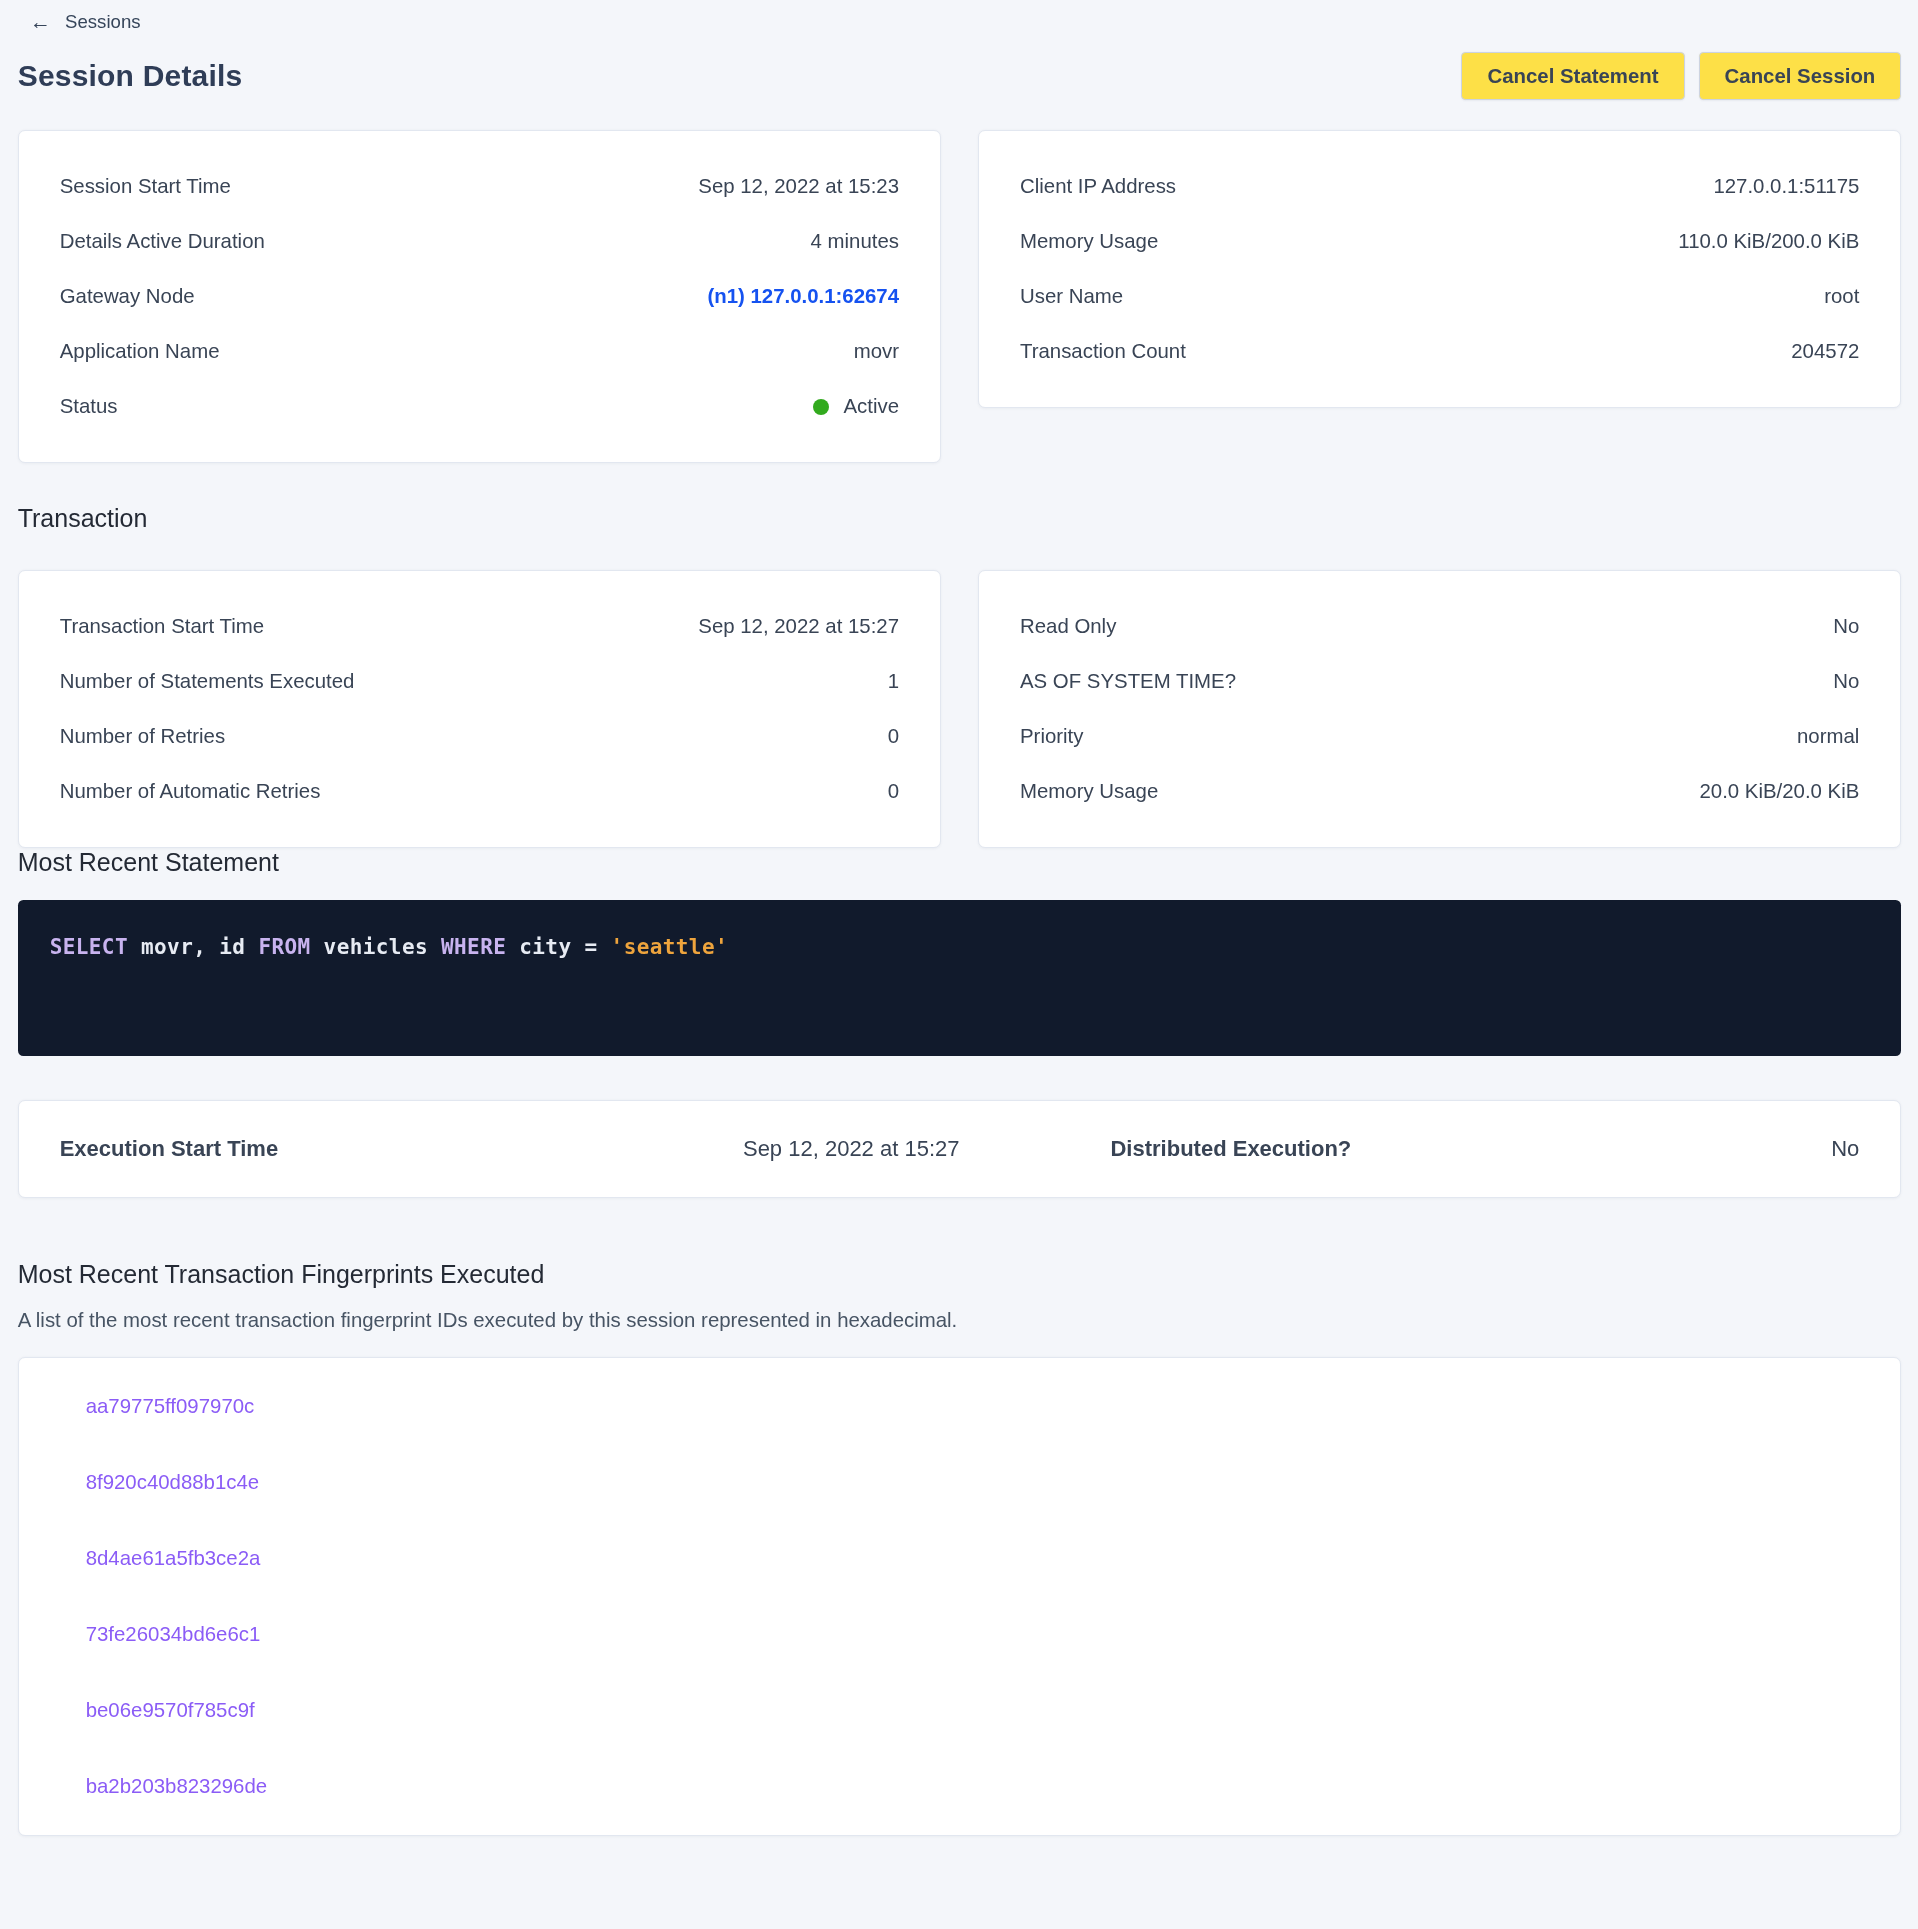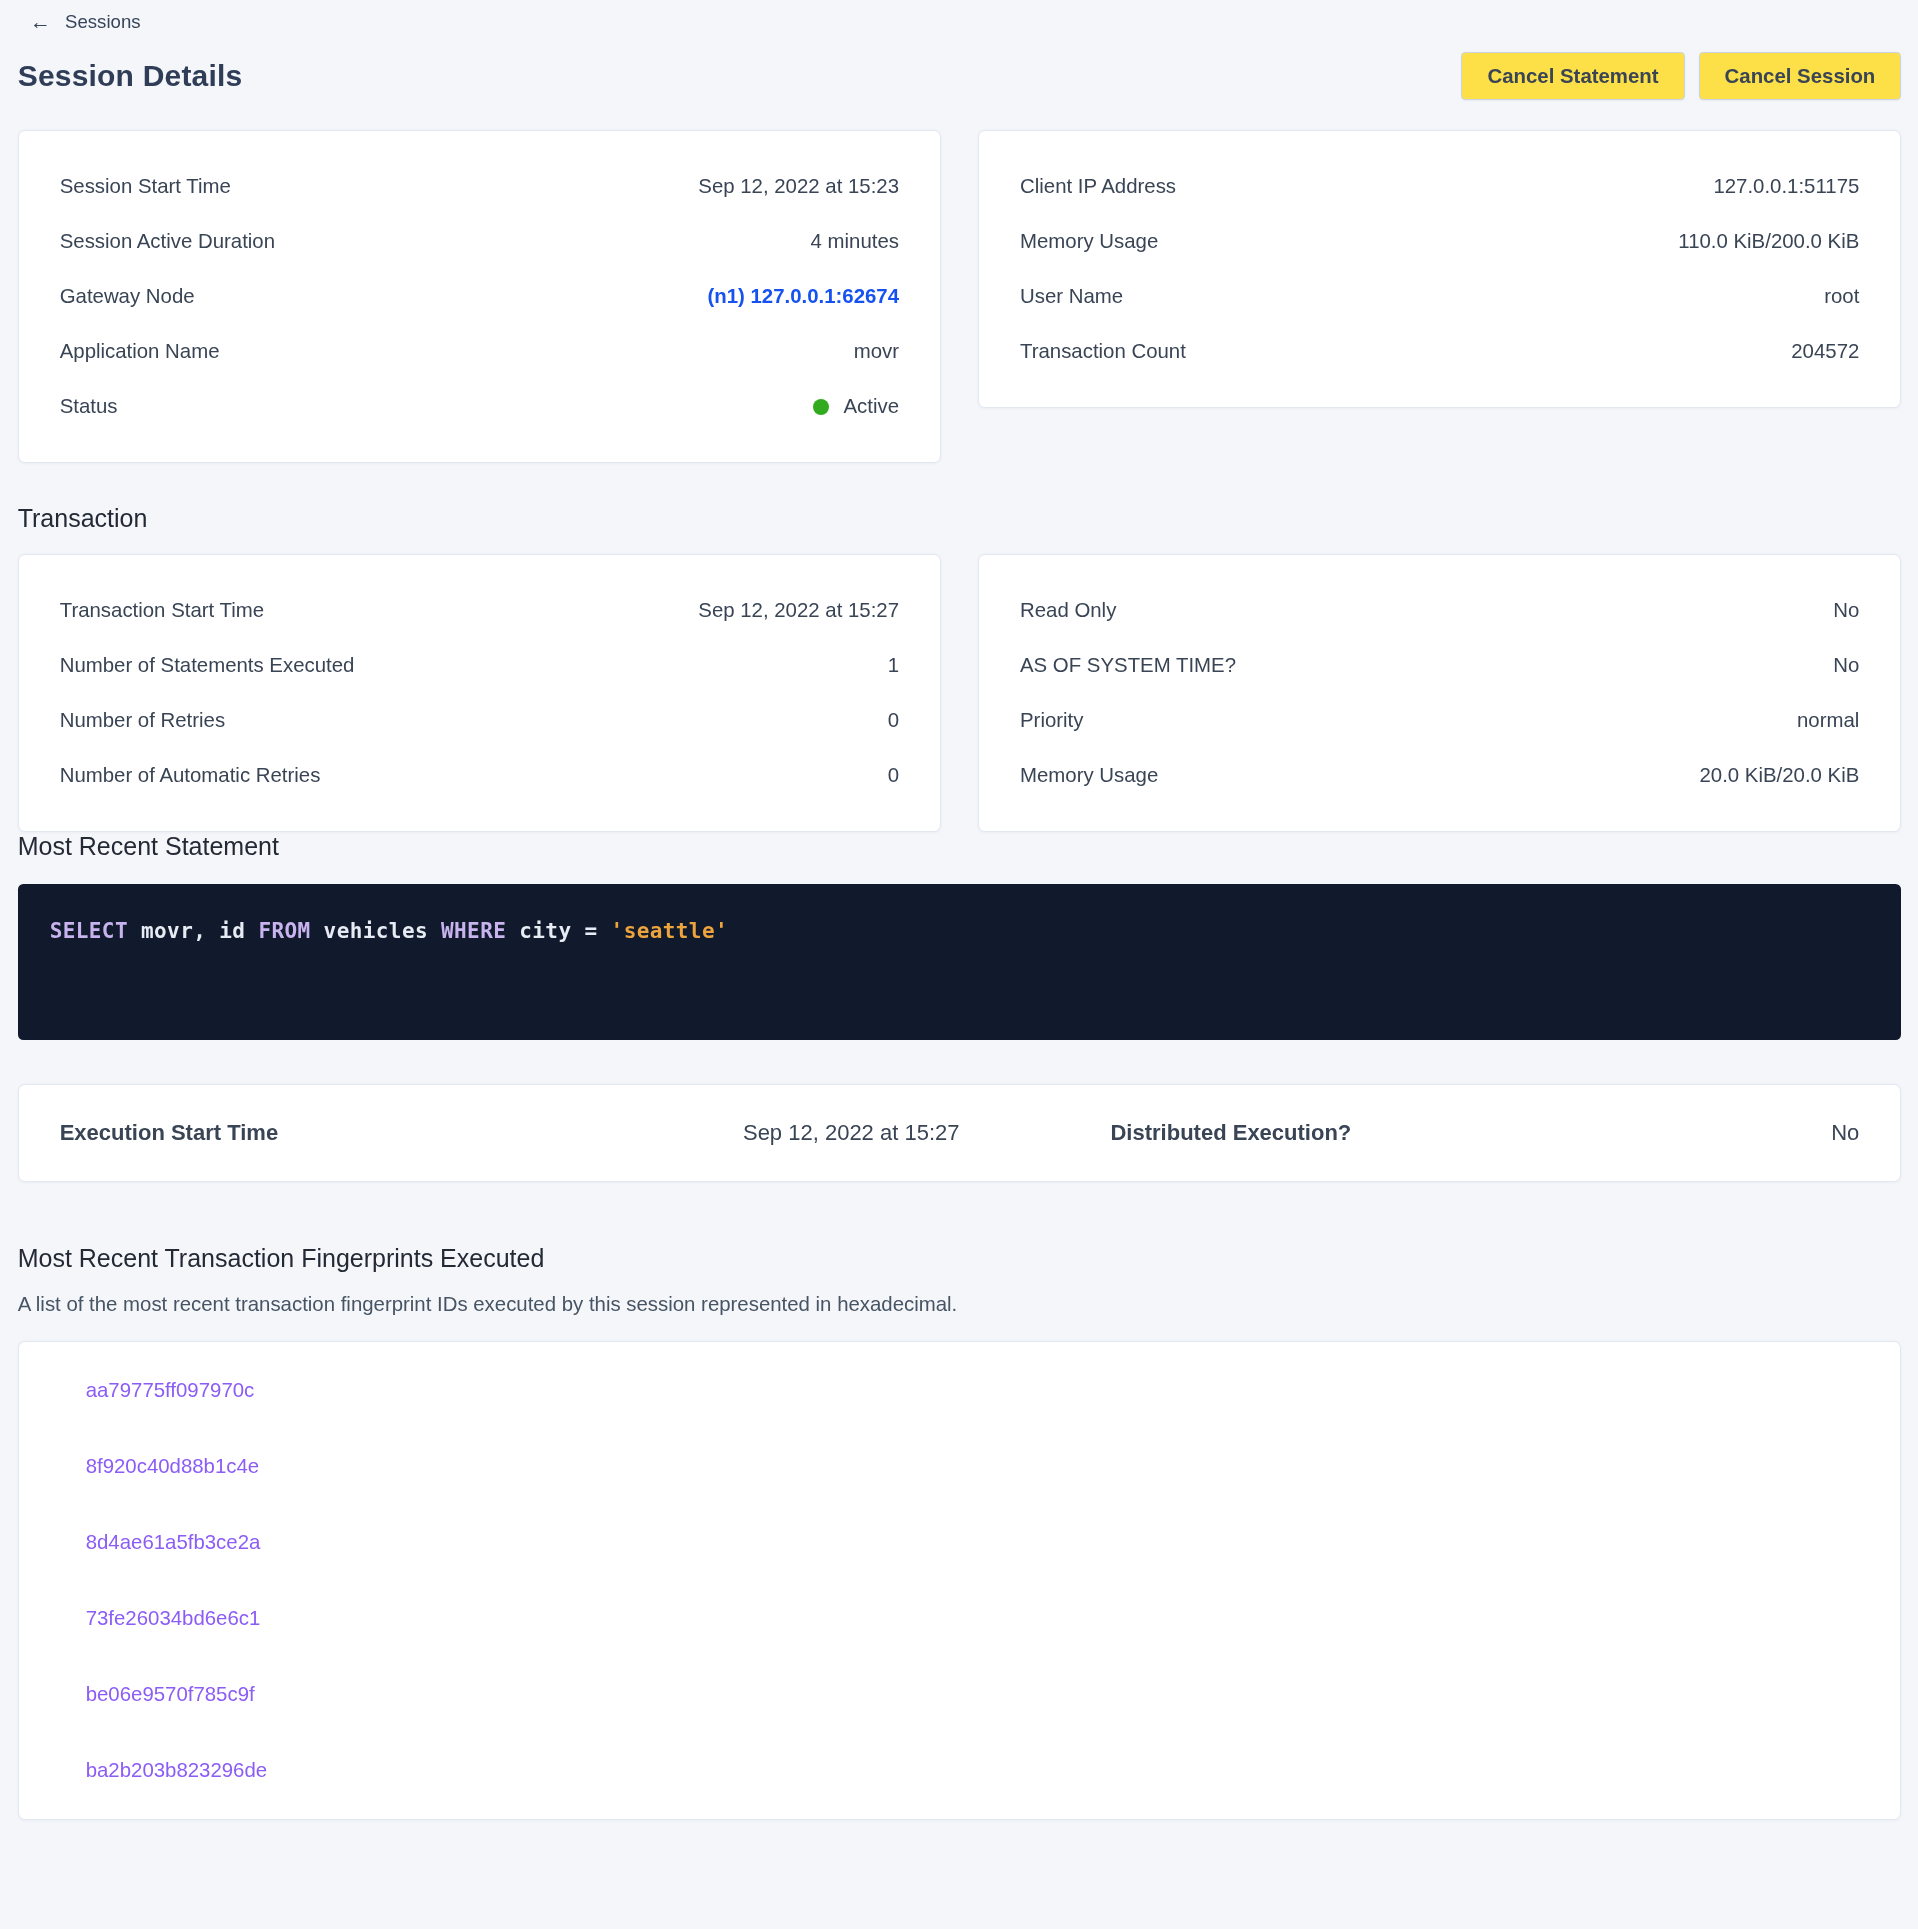--- a/index.html
+++ b/index.html
@@ -56,21 +56,21 @@
   .val { color: #394455; text-align: right; }
   .val.link { color: #1552f0; font-weight: 700; cursor: pointer; }
   .val.status { display: inline-flex; align-items: center; gap: 14px; }
   .dot {
     width: 16px; height: 16px; border-radius: 50%;
     background: #32aa1e; display: inline-block;
   }
 
   .section-heading { margin-top: 41px; font-size: 25px; font-weight: 400; color: #242a35; }
 
-  .cards-row.transaction { margin-top: 21px; }
+  .cards-row.transaction { margin-top: 37px; }
 
   
   .sql-heading { font-size: 25px; font-weight: 400; color: #242a35; }
   .sql-box {
     margin-top: 23px;
     height: 156px;
     background: #111a2c;
     border-radius: 5.3px;
     padding: 35px 32px;
     font-family: "DejaVu Sans Mono", "Liberation Mono", monospace;
@@ -121,21 +121,21 @@
     </div>
   </div>
 
   <div class="cards-row">
     <div class="card half">
       <div class="info-row">
         <span class="lbl">Session Start Time</span>
         <span class="val">Sep 12, 2022 at 15:23</span>
       </div>
       <div class="info-row">
-        <span class="lbl">Session Active Duration</span>
+        <span class="lbl">Details Active Duration</span>
         <span class="val">4 minutes</span>
       </div>
       <div class="info-row">
         <span class="lbl">Gateway Node</span>
         <span class="val link">(n1) 127.0.0.1:62674</span>
       </div>
       <div class="info-row">
         <span class="lbl">Application Name</span>
         <span class="val">movr</span>
       </div>

